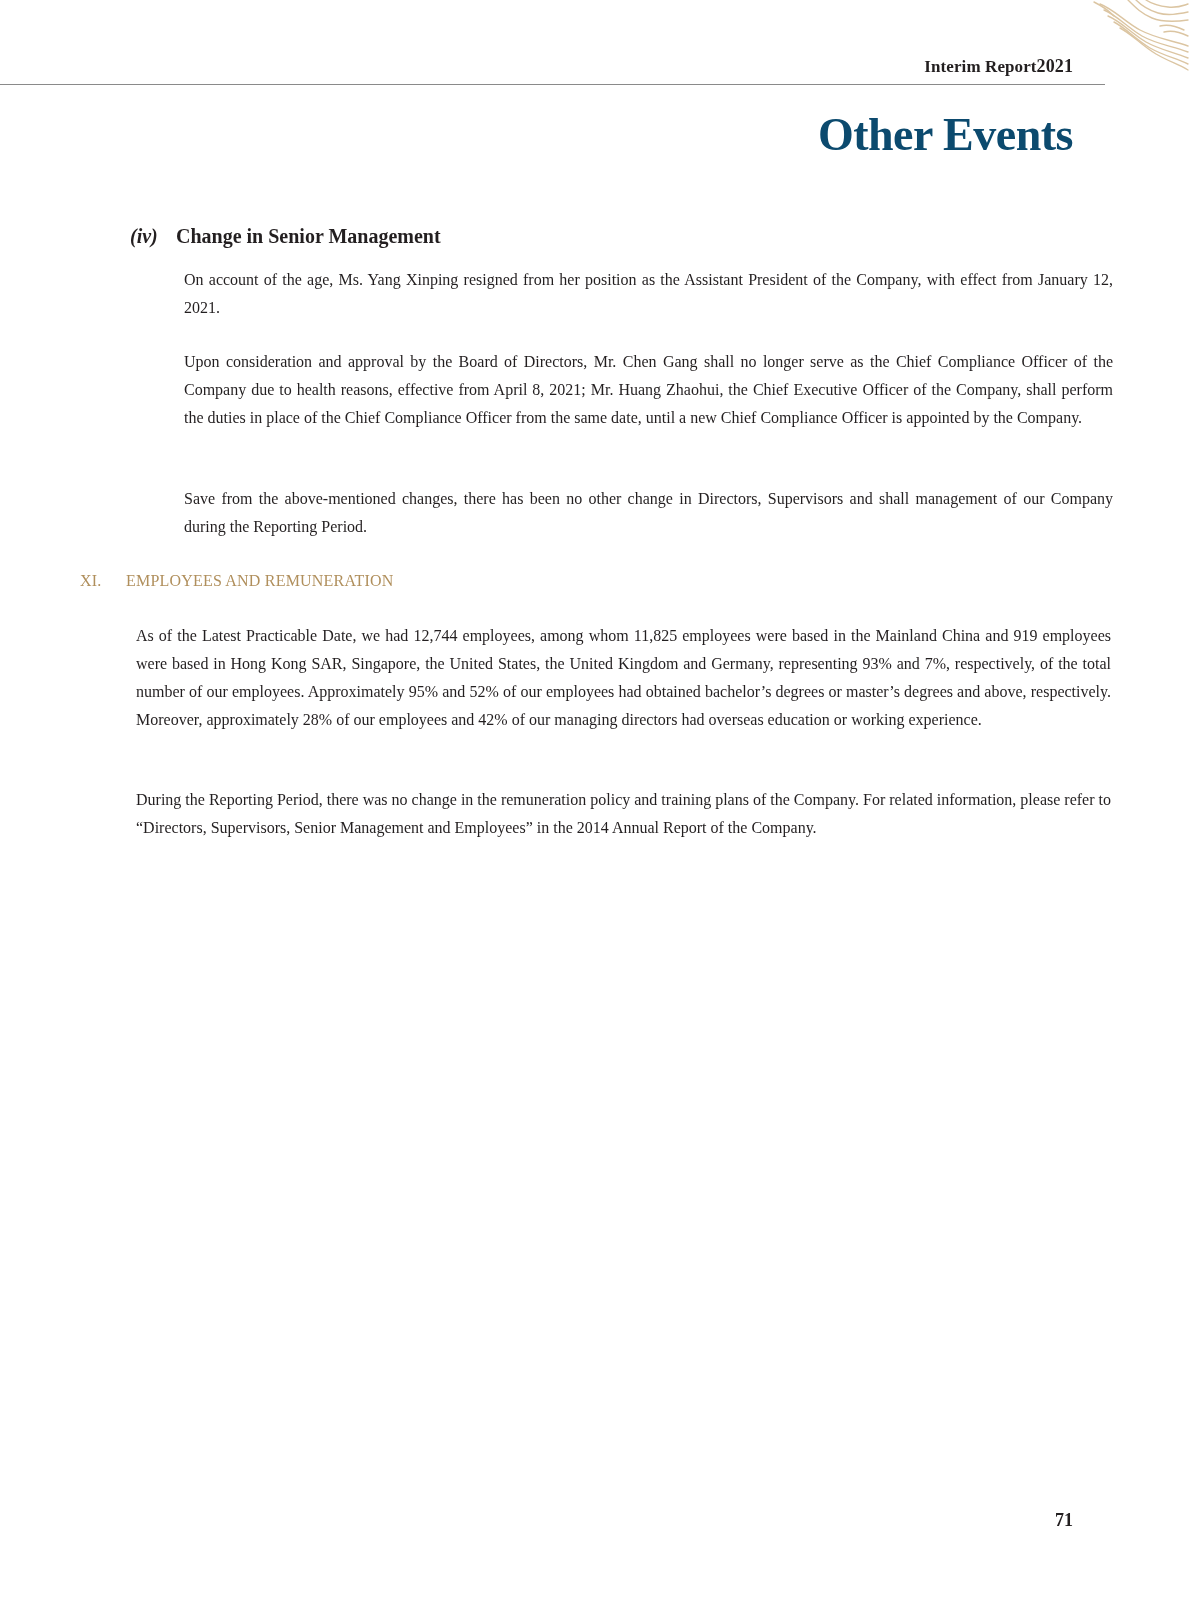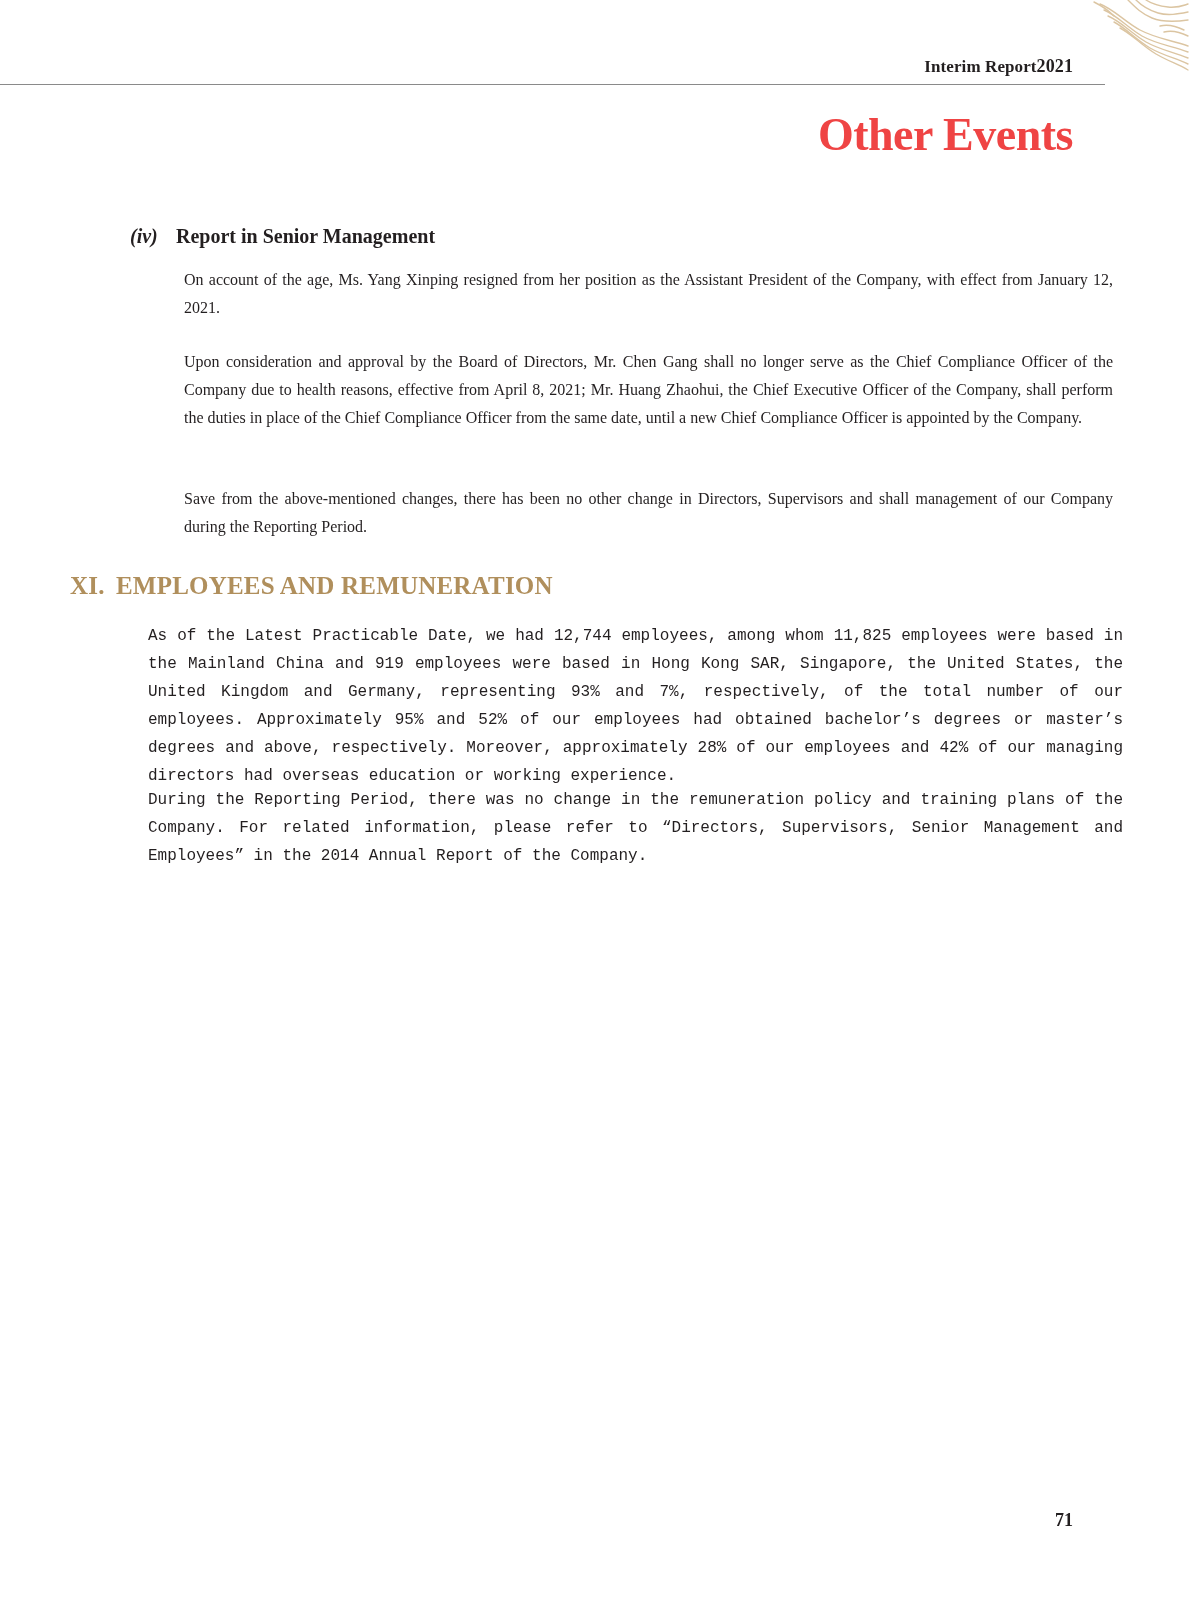--- a/index.html
+++ b/index.html
@@ -41,21 +41,21 @@
       width: 1105px;
       height: 1px;
       background: #8a8a8a;
     }
     .page-title {
       position: absolute;
       top: 108px;
       right: 117px;
       font-size: 46px;
       font-weight: bold;
-      color: #ef4444;
+      color: #0c4a6e;
       margin: 0;
       letter-spacing: -0.5px;
     }
     .sub-heading {
       position: absolute;
       top: 225px;
       left: 130px;
       font-size: 20px;
       font-weight: bold;
       color: #231f20;
@@ -73,30 +73,29 @@
       line-height: 28px;
       text-align: justify;
       text-align-last: left;
       color: #231f20;
     }
     .indent2 {
       left: 176px;
       width: 929px;
     }
     .indent1 {
-      left: 140px;
+      left: 128px;
       width: 975px;
-      font-family: Liberation Mono, monospace;
     }
     .section-heading {
       position: absolute;
       top: 572px;
-      left: 70px;
-      font-size: 25px;
-      font-weight: bold;
+      left: 80px;
+      font-size: 16px;
+      font-weight: normal;
       color: #b08f5c;
       margin: 0;
       letter-spacing: 0.2px;
     }
     .section-heading .num {
       display: inline-block;
       width: 46px;
     }
     .page-number {
       position: absolute;
@@ -130,21 +129,21 @@
 </div>
 
 <div class="header-text">
   <span>Interim Report</span><span class="year">2021</span>
 </div>
 <div class="header-rule"></div>
 
 <h1 class="page-title">Other Events</h1>
 
 <h2 class="sub-heading">
-  <span class="num">(iv)</span><span>Report in Senior Management</span>
+  <span class="num">(iv)</span><span>Change in Senior Management</span>
 </h2>
 
 <p class="para indent2" style="top:258px;">On account of the age, Ms. Yang Xinping resigned from her position as the Assistant President of the Company, with effect from January 12, 2021.</p>
 <p class="para indent2" style="top:340px;">Upon consideration and approval by the Board of Directors, Mr. Chen Gang shall no longer serve as the Chief Compliance Officer of the Company due to health reasons, effective from April 8, 2021; Mr. Huang Zhaohui, the Chief Executive Officer of the Company, shall perform the duties in place of the Chief Compliance Officer from the same date, until a new Chief Compliance Officer is appointed by the Company.</p>
 <p class="para indent2" style="top:477px;">Save from the above-mentioned changes, there has been no other change in Directors, Supervisors and shall management of our Company during the Reporting Period.</p>
 
 <h2 class="section-heading">
   <span class="num">XI.</span><span>EMPLOYEES AND REMUNERATION</span>
 </h2>
 

